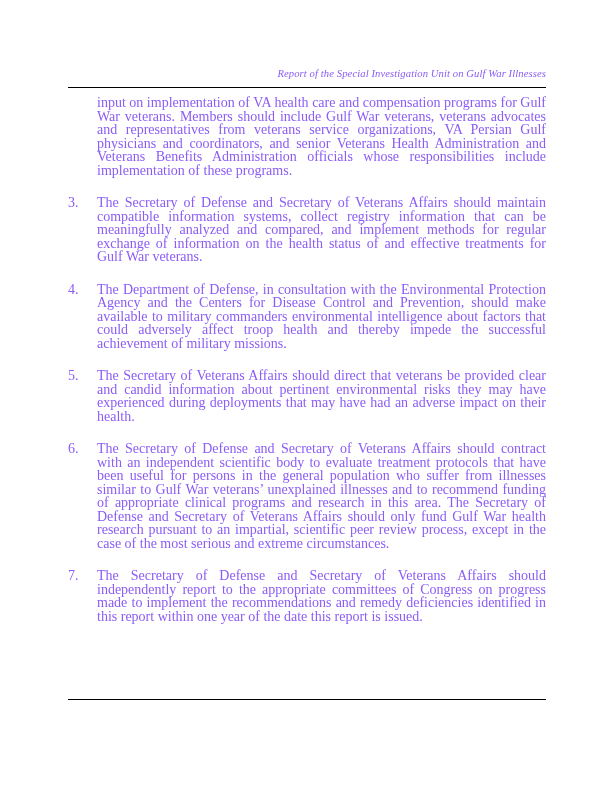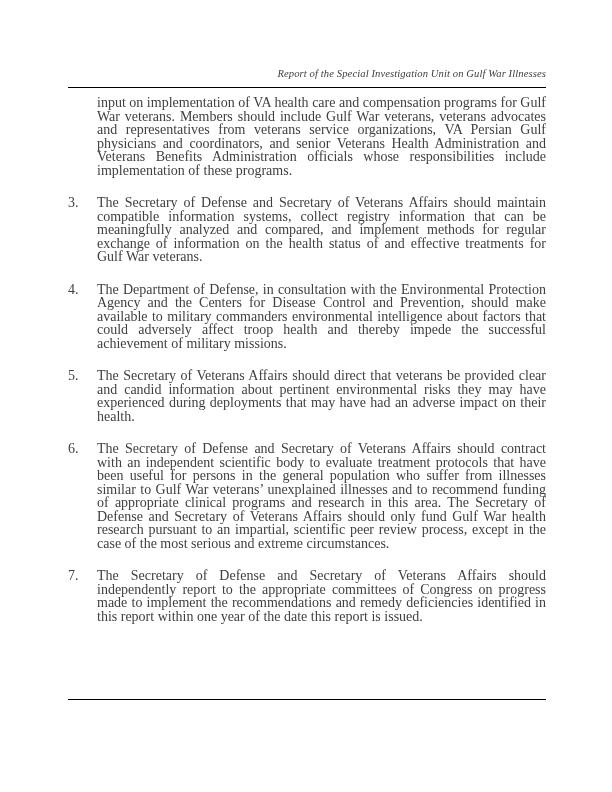--- a/index.html
+++ b/index.html
@@ -6,21 +6,21 @@
     margin: 0;
     padding: 0;
     background: #ffffff;
   }
   .page {
     position: relative;
     width: 612px;
     height: 792px;
     background: #ffffff;
     font-family: "Liberation Serif", "DejaVu Serif", serif;
-    color: #404040;
+    color: #8b5cf6;
     overflow: hidden;
     box-sizing: border-box;
   }
   .running-header {
     position: absolute;
     top: 68px;
     left: 68px;
     right: 66px;
     text-align: right;
     font-style: italic;

